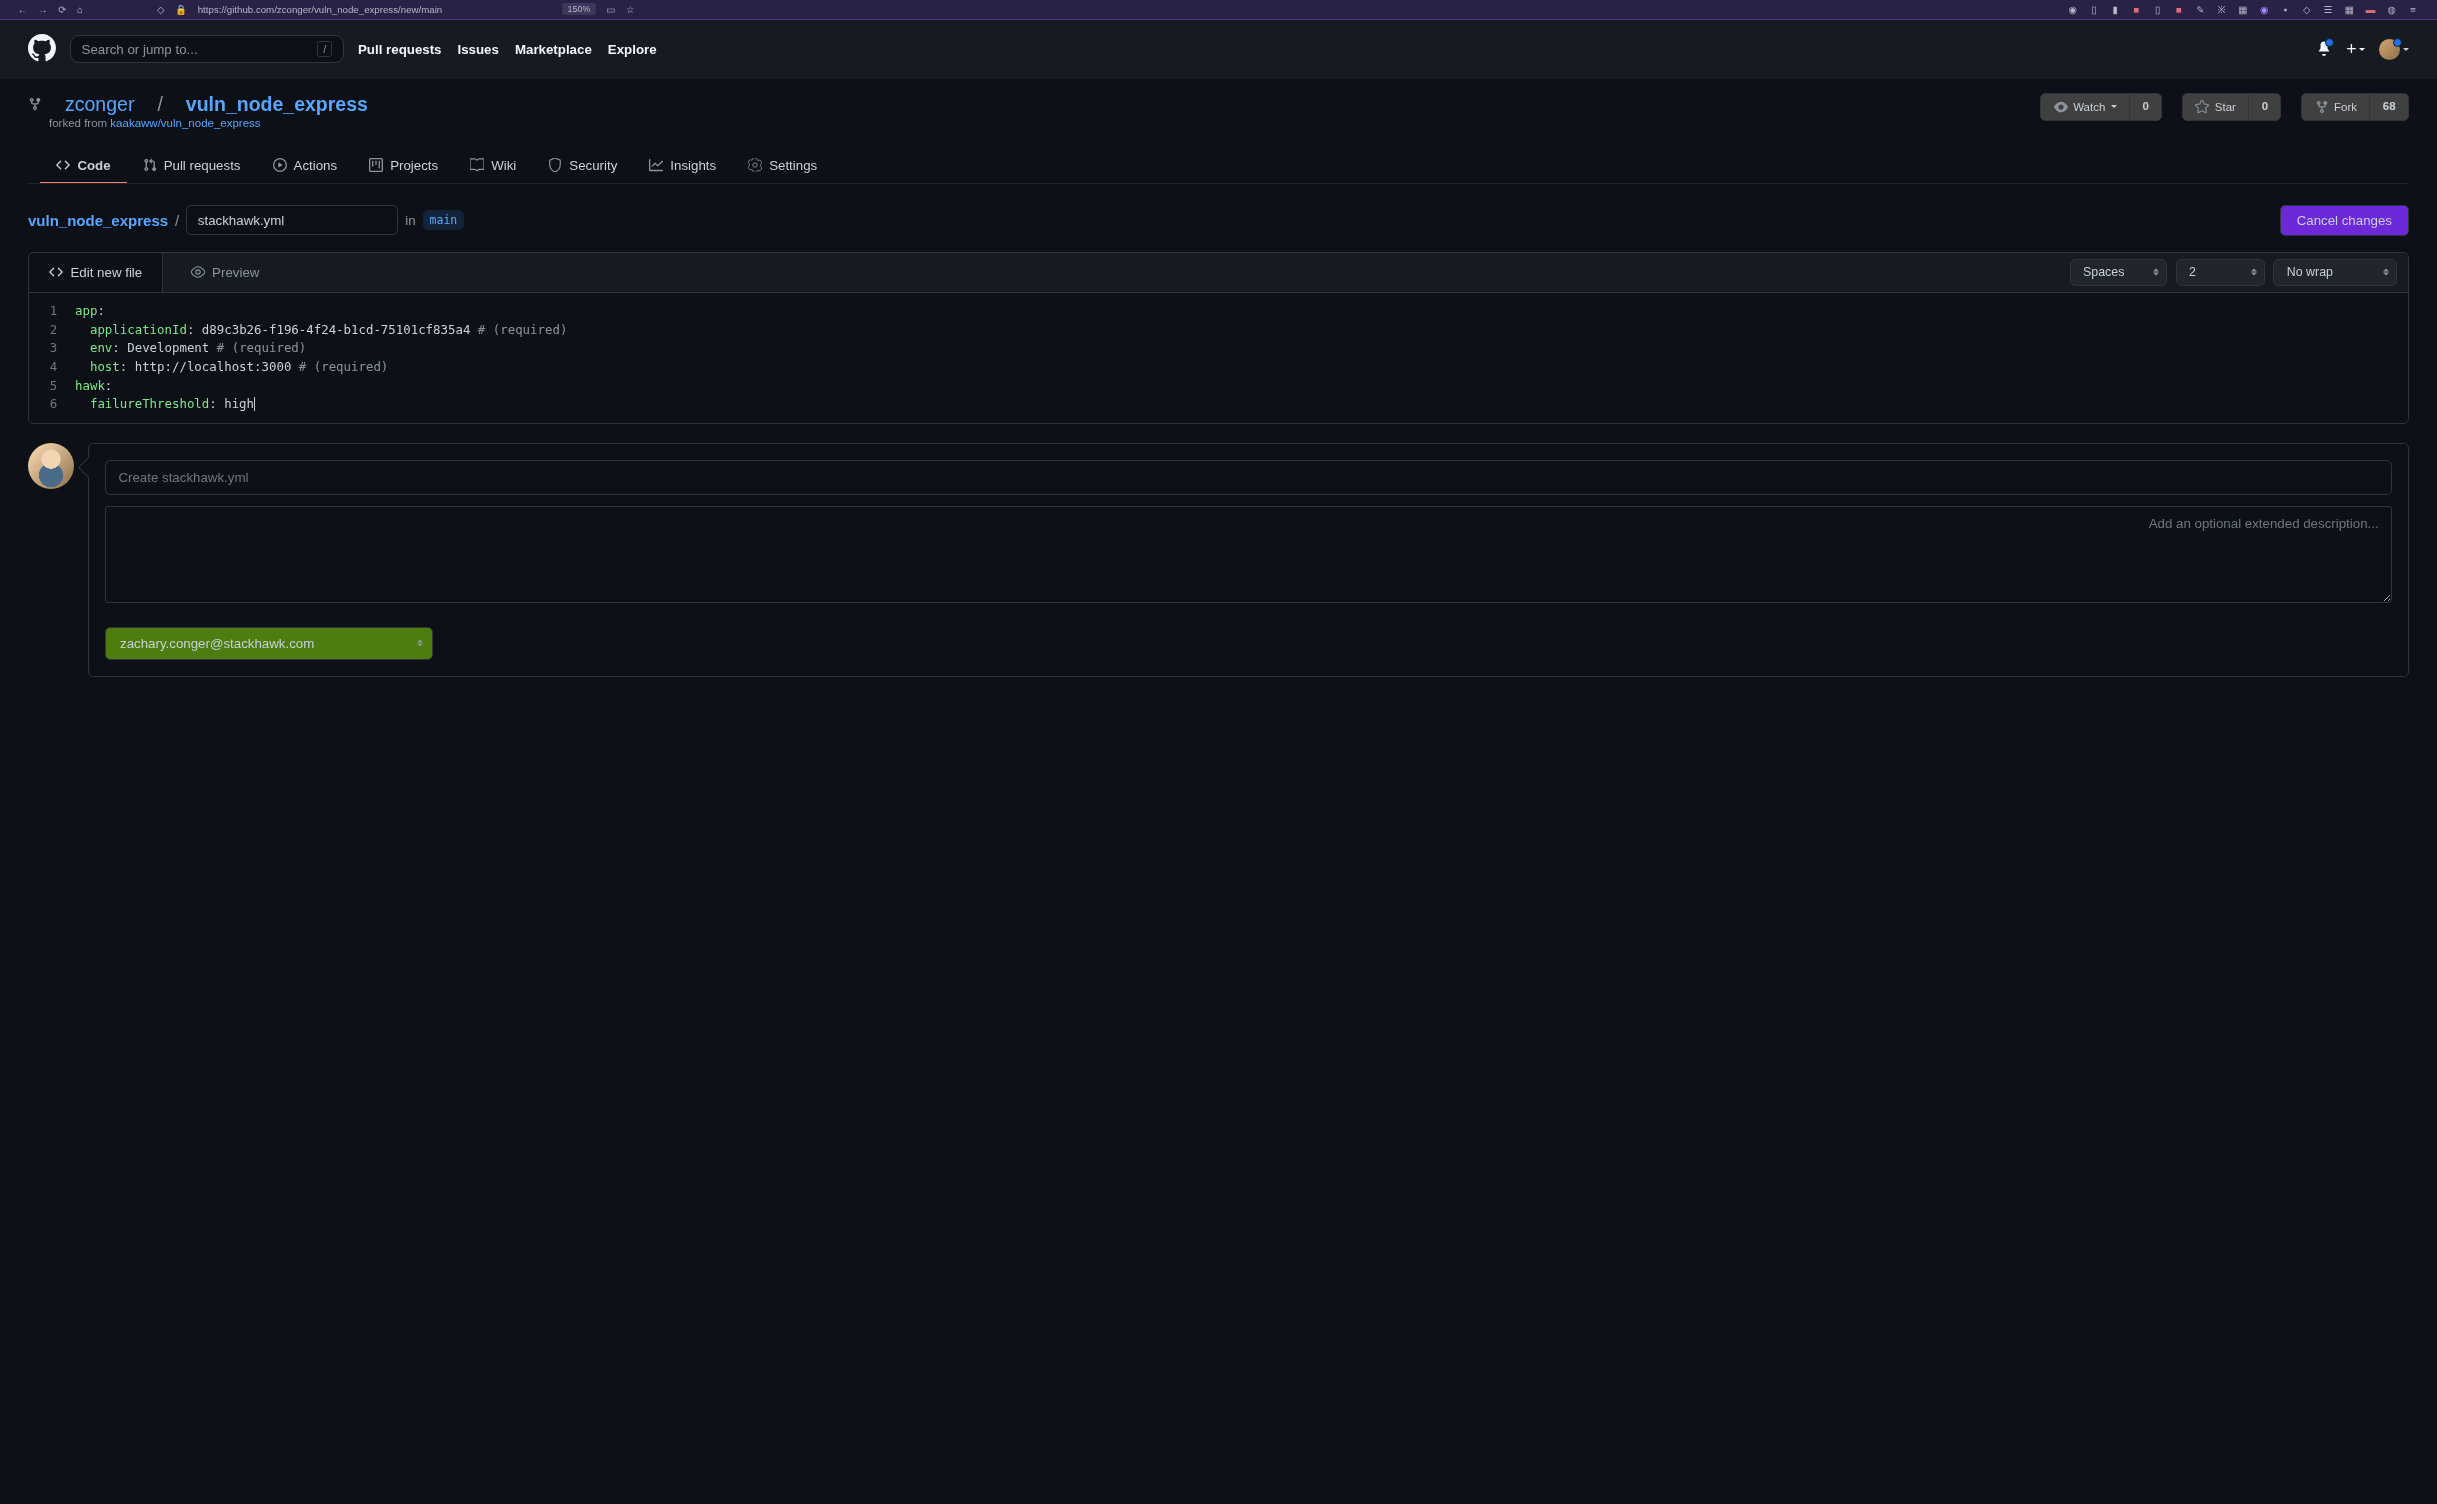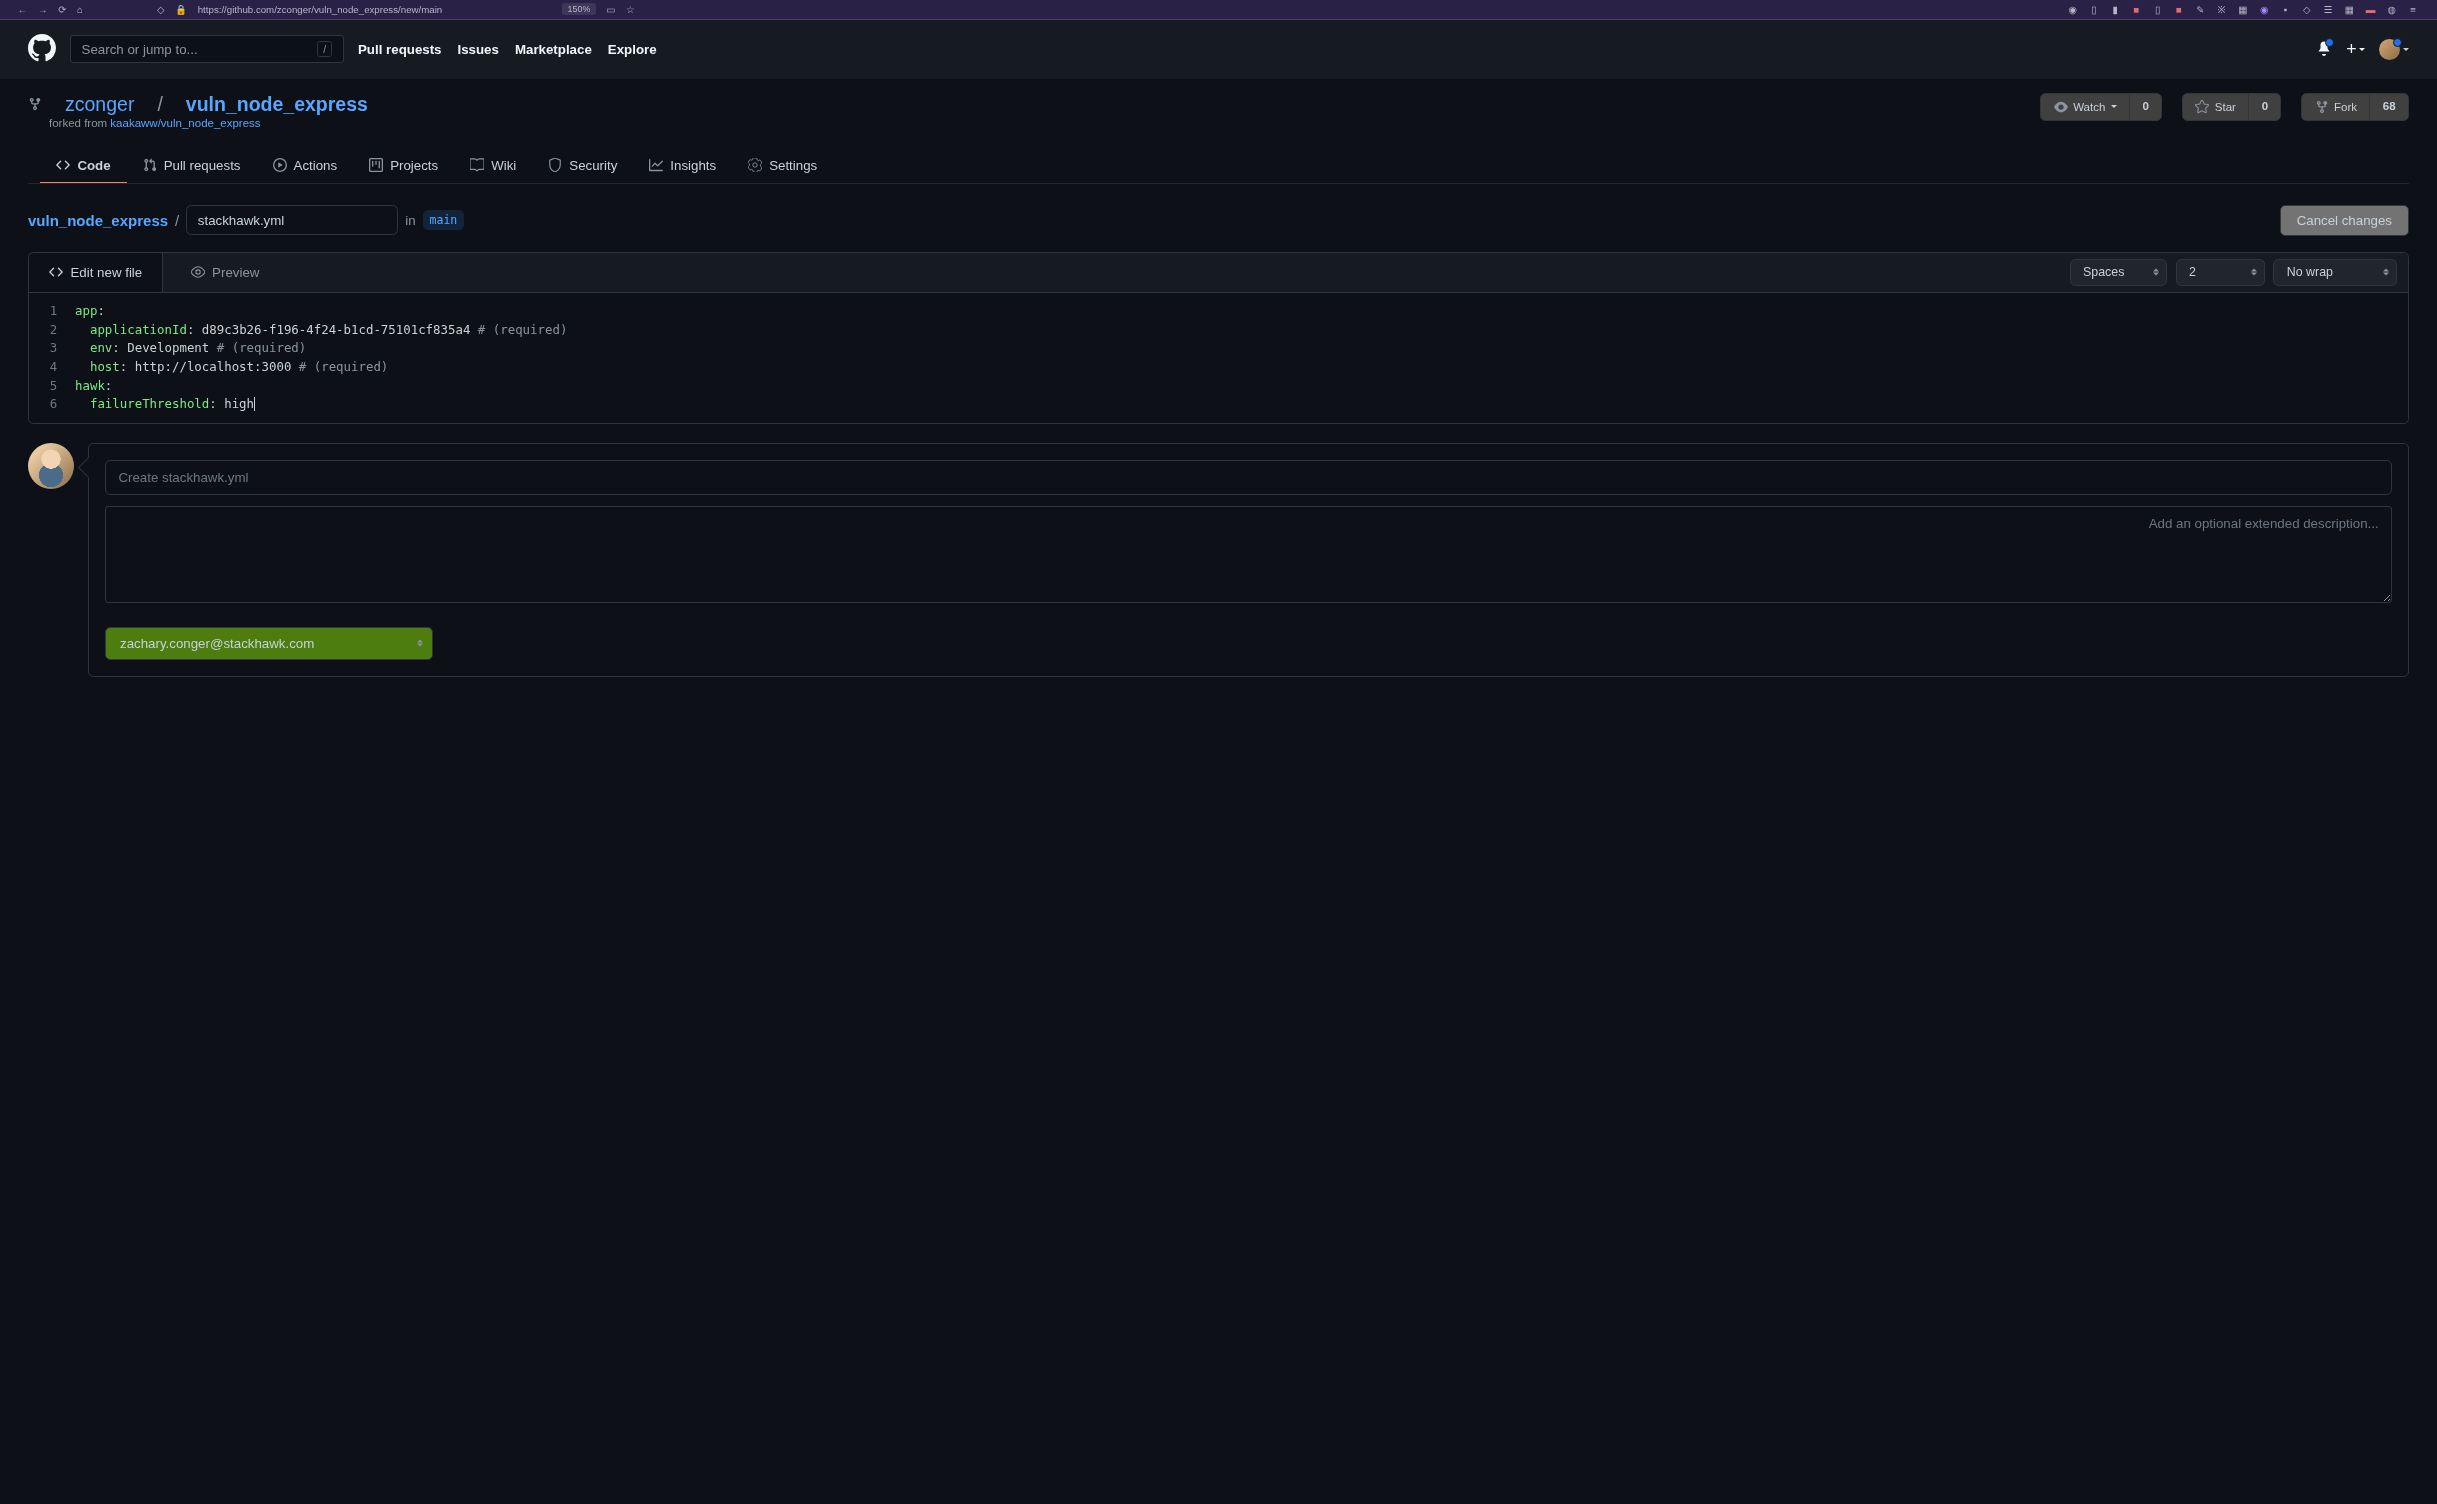--- a/index.html
+++ b/index.html
@@ -33,21 +33,21 @@
       background: #161b22;
       padding: 14px 28px;
       display: flex;
       align-items: center;
       gap: 14px;
     }
     .gh-logo svg { fill: #f0f6fc; width: 28px; height: 28px; }
     .search-box {
       background: #0d1117;
       border: 0.9px solid #30363d;
-      border-radius: 3px;
+      border-radius: 9px;
       padding: 5.3px 10.6px;
       min-width: 274px;
       display: flex;
       align-items: center;
       justify-content: space-between;
       color: #8b949e;
       font-size: 13.3px;
     }
     .search-box .slash {
       border: 0.9px solid #30363d;
@@ -163,21 +163,21 @@
     .branch-chip {
       background: rgba(56,139,253,0.15);
       color: #58a6ff;
       padding: 2.7px 7px;
       border-radius: 5.3px;
       font-family: ui-monospace, SFMono-Regular, monospace;
       font-size: 11.5px;
     }
     .cancel-btn {
       margin-left: auto;
-      background: #737373;
+      background: #6d28d9;
       border: 0.9px solid #30363d;
       border-radius: 5.3px;
       padding: 7px 16px;
       color: #c9d1d9;
       font-size: 13.3px;
       font-weight: 500;
     }
     
     
     .editor-box {

